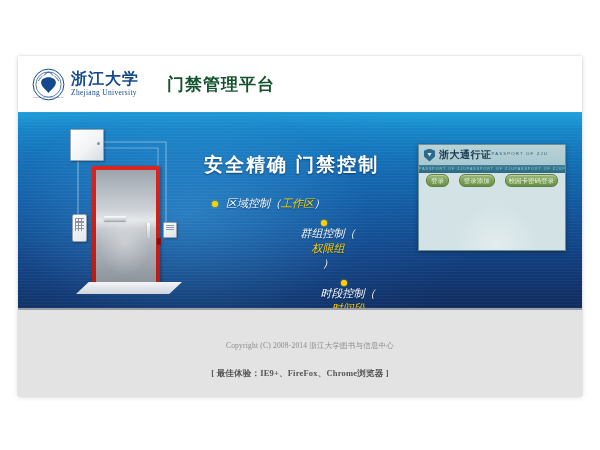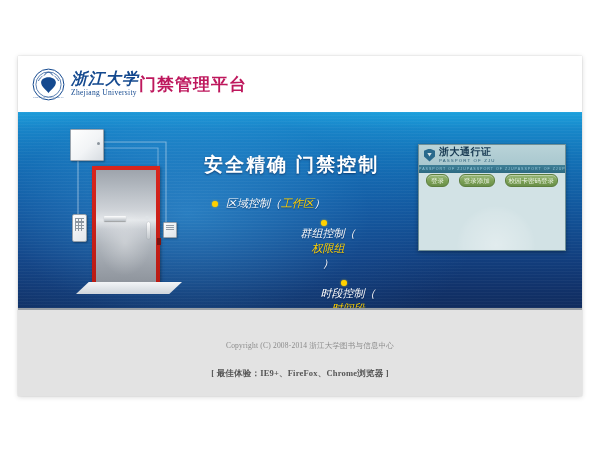--- a/index.html
+++ b/index.html
@@ -58,38 +58,38 @@
     margin-left: 6px;
     display: flex;
     flex-direction: column;
     justify-content: center;
     line-height: 1;
   }
   .zju-cn {
     font-family: "Liberation Serif", "DejaVu Serif", serif;
     font-size: 16px;
     font-weight: bold;
-    font-style: italic;
     color: #14498f;
     letter-spacing: 1px;
     white-space: nowrap;
   }
   .zju-en {
     font-family: "Liberation Serif", "DejaVu Serif", serif;
     font-size: 7.5px;
     color: #14498f;
     letter-spacing: 0.3px;
     margin-top: 2px;
     white-space: nowrap;
   }
 
   #platform-title {
+    margin-left: 28px;
     font-size: 17px;
     font-weight: bold;
-    color: #be185d;
+    color: #14532d;
     letter-spacing: 1px;
     white-space: nowrap;
   }
 
   
   #banner {
     position: absolute;
     left: 0;
     top: 56px;
     width: 564px;
@@ -295,21 +295,21 @@
     clip-path: polygon(50% 0%, 100% 18%, 100% 62%, 50% 100%, 0% 62%, 0% 18%);
     flex: 0 0 11px;
     position: relative;
   }
   .shield-ic:after{
     content:"";position:absolute;left:3px;top:4px;width:5px;height:4px;
     background:#d7e6ea;clip-path:polygon(50% 100%,0 0,100% 0);
   }
   .login-head-txt {
     margin-left: 4px;
-    display:flex; flex-direction:column; line-height:1;
+    display:flex; flex-direction:row; line-height:1;
   }
   .lh-cn {
     font-size: 10px; font-weight: bold; color: #14364f;
     letter-spacing: 0.5px; white-space: nowrap;
   }
   .lh-en {
     font-size: 4.4px; color: #2d5f79; letter-spacing: 1.1px;
     margin-top: 1.5px; white-space: nowrap;
   }
   #login-strip {

